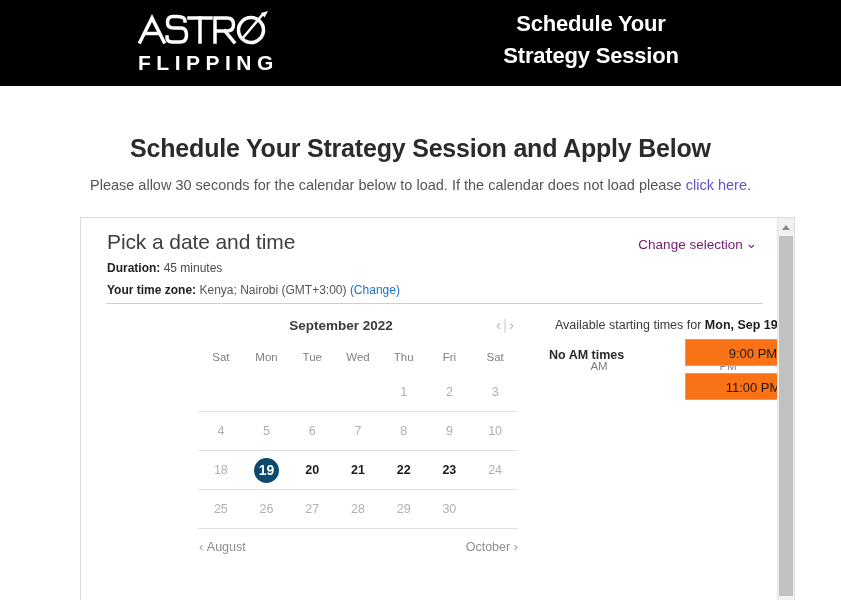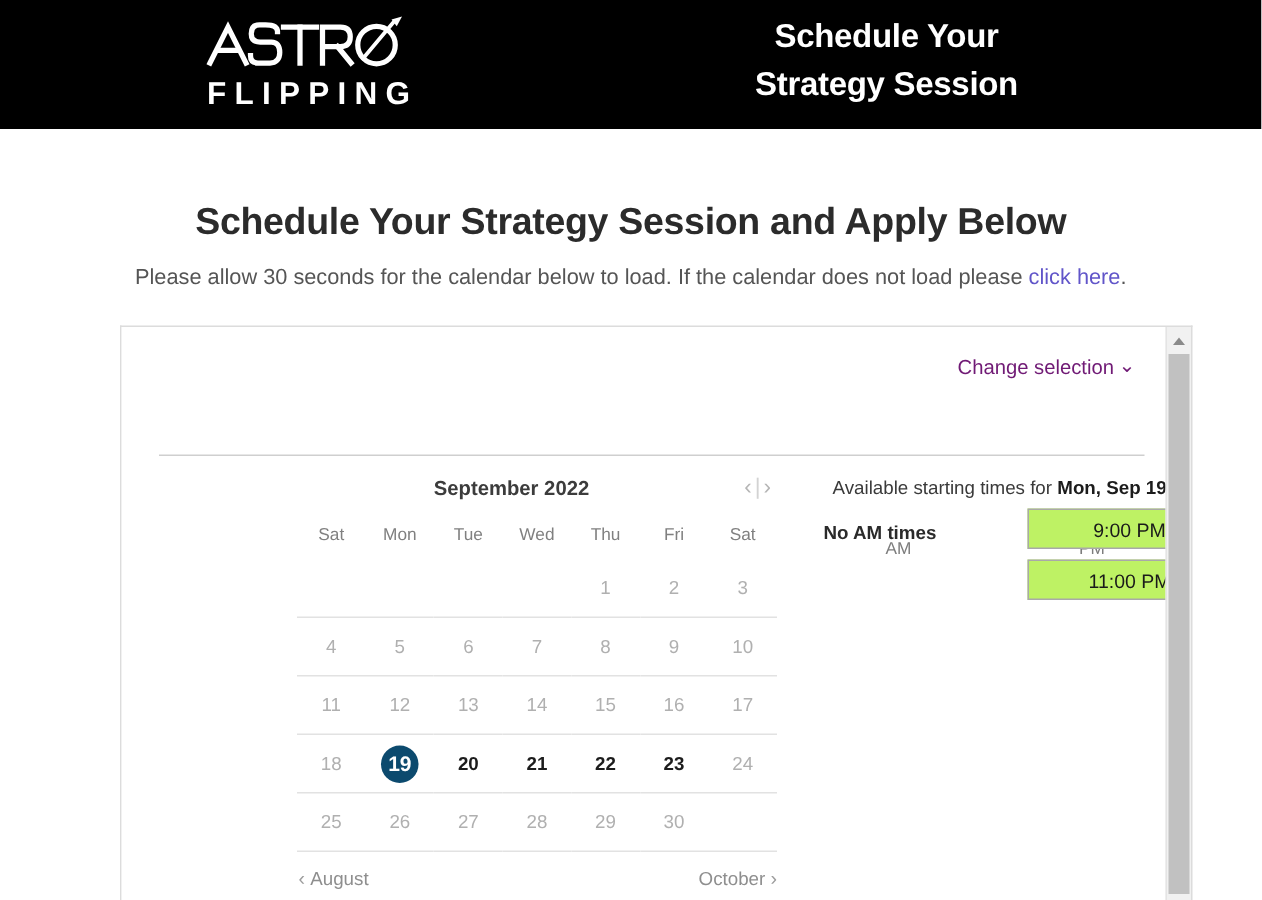--- a/index.html
+++ b/index.html
@@ -351,21 +351,21 @@
     left: 130px;
     top: 21px;
     width: 136px;
   }
   .slot {
     display: block;
     width: 136px;
     height: 27px;
     line-height: 27px;
     margin-bottom: 7px;
-    background: #bef264;
+    background: #f97316;
     border: 1px solid #a9a9a9;
     box-sizing: border-box;
     text-align: center;
     font-family: "Liberation Sans", sans-serif;
     font-size: 13px;
     color: #1a1a1a;
     cursor: pointer;
   }
 </style>
 </head>
@@ -406,20 +406,32 @@
 </div>
 
 <h1 class="page-heading">Schedule Your Strategy Session and Apply Below</h1>
 <p class="page-sub">
   <span>Please allow 30 seconds for the calendar below to load. If the calendar does not load please </span><a href="#">click here</a><span>.</span>
 </p>
 
 <div class="embed-frame">
   <div class="embed-inner">
 
+    <div class="widget-head">
+      <div class="pick-title">Pick a date and time</div>
+      <div class="meta-line">
+        <b>Duration:</b>
+        <span>45 minutes</span>
+      </div>
+      <div class="meta-line">
+        <b>Your time zone:</b>
+        <span class="tzval">Kenya;  Nairobi  (GMT+3:00)</span>
+        <a href="#">(Change)</a>
+      </div>
+    </div>
 
     <div class="change-selection">
       <span>Change selection</span><span class="chev">⌄</span>
     </div>
 
     <div class="head-divider"></div>
 
     <div class="cal">
       <div class="cal-top">
         <div class="cal-month">September 2022</div>
@@ -453,29 +465,20 @@
             <tr>
               <td>4</td>
               <td>5</td>
               <td>6</td>
               <td>7</td>
               <td>8</td>
               <td>9</td>
               <td>10</td>
             </tr>
             <tr>
-              <td>11</td>
-              <td>12</td>
-              <td>13</td>
-              <td>14</td>
-              <td>15</td>
-              <td>16</td>
-              <td>17</td>
-            </tr>
-            <tr>
               <td>18</td>
               <td class="sel"><span class="sel-dot">19</span></td>
               <td class="avail">20</td>
               <td class="avail">21</td>
               <td class="avail">22</td>
               <td class="avail">23</td>
               <td>24</td>
             </tr>
             <tr>
               <td>25</td>

